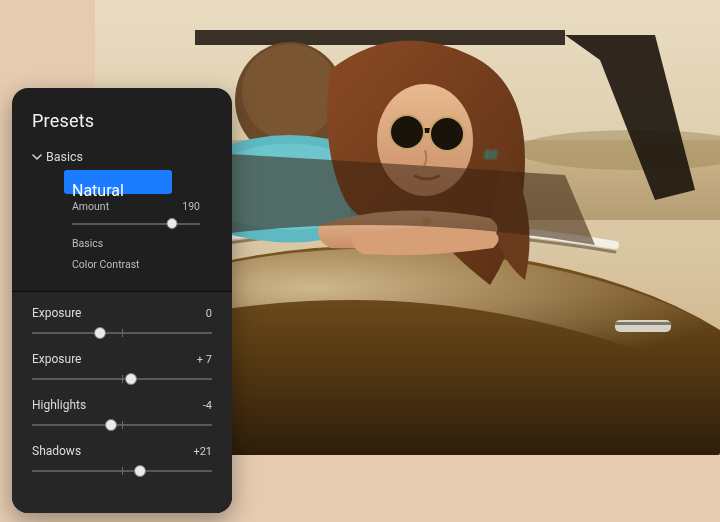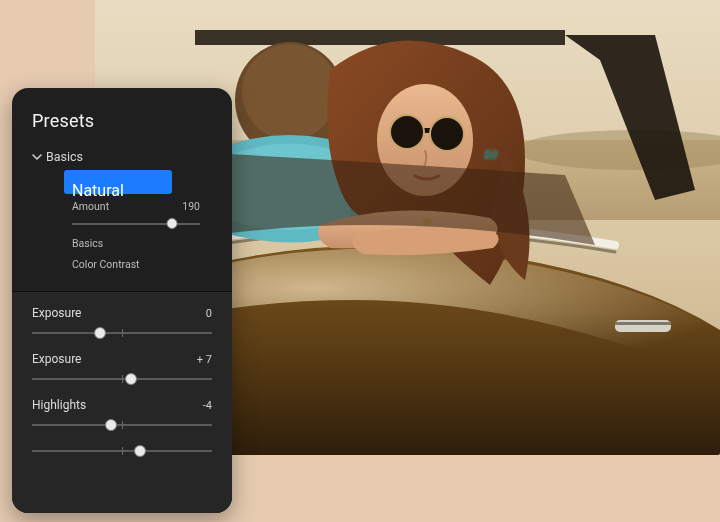--- a/index.html
+++ b/index.html
@@ -239,20 +239,24 @@
           <span class="val">-4</span>
         </div>
         <div class="adj-slider">
           <div class="track"></div>
           <div class="tick"></div>
           <div class="thumb" style="left: 44%;"></div>
         </div>
       </div>
 
       <div class="adj-row" style="margin-bottom:0">
+        <div class="adj-head">
+          <span class="label">Shadows</span>
+          <span class="val">+21</span>
+        </div>
         <div class="adj-slider">
           <div class="track"></div>
           <div class="tick"></div>
           <div class="thumb" style="left: 60%;"></div>
         </div>
       </div>
 
     </div>
   </div>
 

